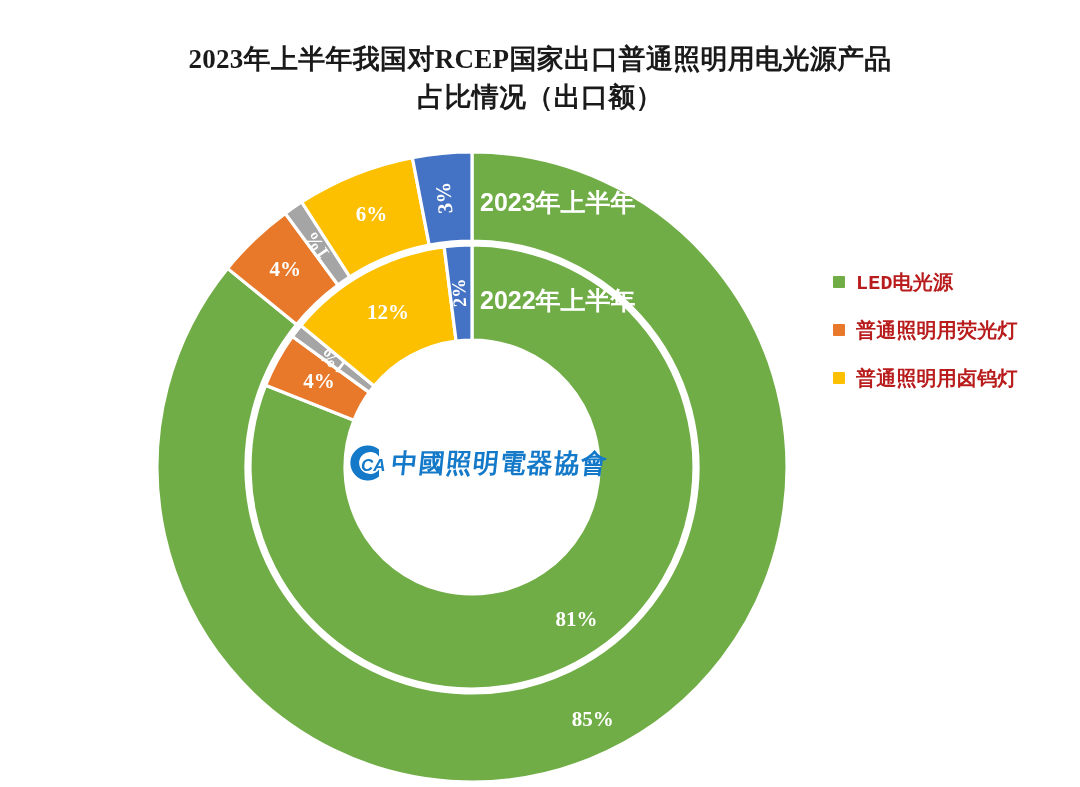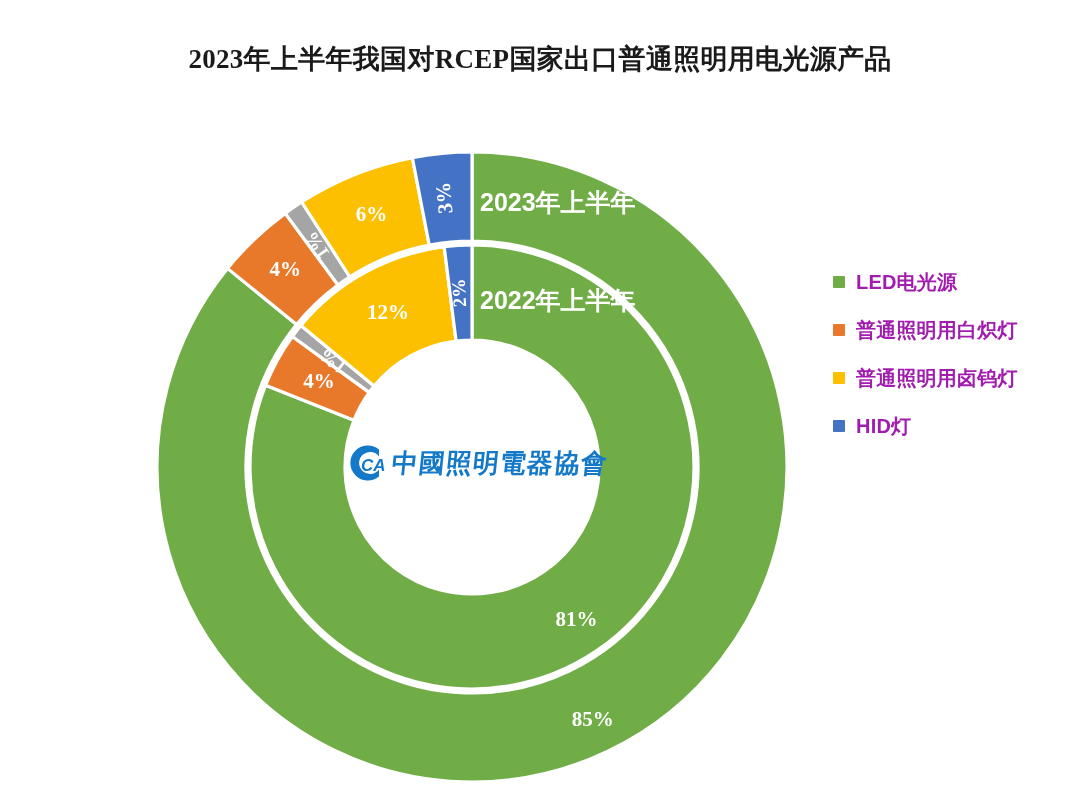--- a/index.html
+++ b/index.html
@@ -111,35 +111,36 @@
     height: 48px;
     gap: 11px;
   }
   .legend-swatch {
     flex: 0 0 auto;
     width: 12px;
     height: 12px;
     border-radius: 1px;
   }
   .legend-label {
-    font-family: Liberation Sans, sans-serif;
+    font-family: Liberation Mono, monospace;
     font-weight: bold;
     font-size: 20px;
-    color: #a21caf;
+    color: #b91c1c;
     white-space: nowrap;
     letter-spacing: 0.2px;
   }
 </style>
 </head>
 <body>
 
 <div id="page-root">
 
   <div class="chart-title">
     <span class="tline">2023年上半年我国对RCEP国家出口普通照明用电光源产品</span>
+    <span class="tline">占比情况（出口额）</span>
   </div>
 
   <div class="donut-wrap">
     <svg class="donut-svg" viewBox="0 0 1080 787">
       <g id="ring-outer">
           <path d="M 472 152 A 315 315 0 1 1 227.51386374809653 268.3759098683755 L 296.5908990700629 324.495097238898 A 226 226 0 1 0 472 241 Z" fill="#70AD47" class="slice"></path>
           <path d="M 227.51386374809653 268.3759098683755 A 315 315 0 0 1 285.23400234778813 213.33986887771664 L 338.00280803365115 285.00892179798086 A 226 226 0 0 0 296.5908990700629 324.495097238898 Z" fill="#E8792B" class="slice"></path>
           <path d="M 285.23400234778813 213.33986887771664 A 315 315 0 0 1 301.6981425014866 202.00513715817806 L 349.8151752550348 276.87670158015317 A 226 226 0 0 0 338.00280803365115 285.00892179798086 Z" fill="#A5A5A5" class="slice"></path>
           <path d="M 301.6981425014866 202.00513715817806 A 315 315 0 0 1 412.3858580264704 157.69246036224746 L 429.229218774547 245.08411441862833 A 226 226 0 0 0 349.8151752550348 276.87670158015317 Z" fill="#FDC000" class="slice"></path>
           <path d="M 412.3858580264704 157.69246036224746 A 315 315 0 0 1 471.99999999999994 152 L 471.99999999999994 241 A 226 226 0 0 0 429.229218774547 245.08411441862833 Z" fill="#4472C4" class="slice"></path>
@@ -180,25 +181,21 @@
     <div class="logo-text">中國照明電器協會</div>
   </div>
 
   <div class="legend">
     <div class="legend-item">
       <span class="legend-swatch" style="background: rgb(112, 173, 71);"></span>
       <span class="legend-label">LED电光源</span>
     </div>
     <div class="legend-item">
       <span class="legend-swatch" style="background: rgb(232, 121, 43);"></span>
-      <span class="legend-label">普通照明用白炽灯</span>
+      <span class="legend-label">普通照明用荧光灯</span>
     </div>
     <div class="legend-item">
       <span class="legend-swatch" style="background: rgb(253, 192, 0);"></span>
       <span class="legend-label">普通照明用卤钨灯</span>
     </div>
-    <div class="legend-item">
-      <span class="legend-swatch" style="background: rgb(68, 114, 196);"></span>
-      <span class="legend-label">HID灯</span>
-    </div>
   </div>
 
 </div>
 
 </body></html>

